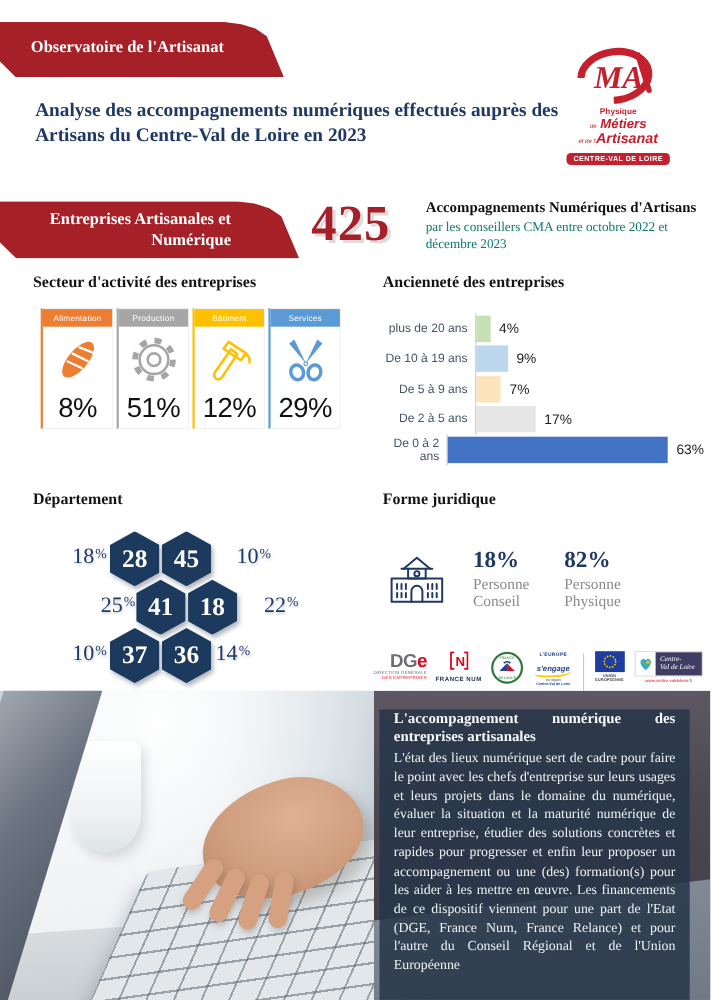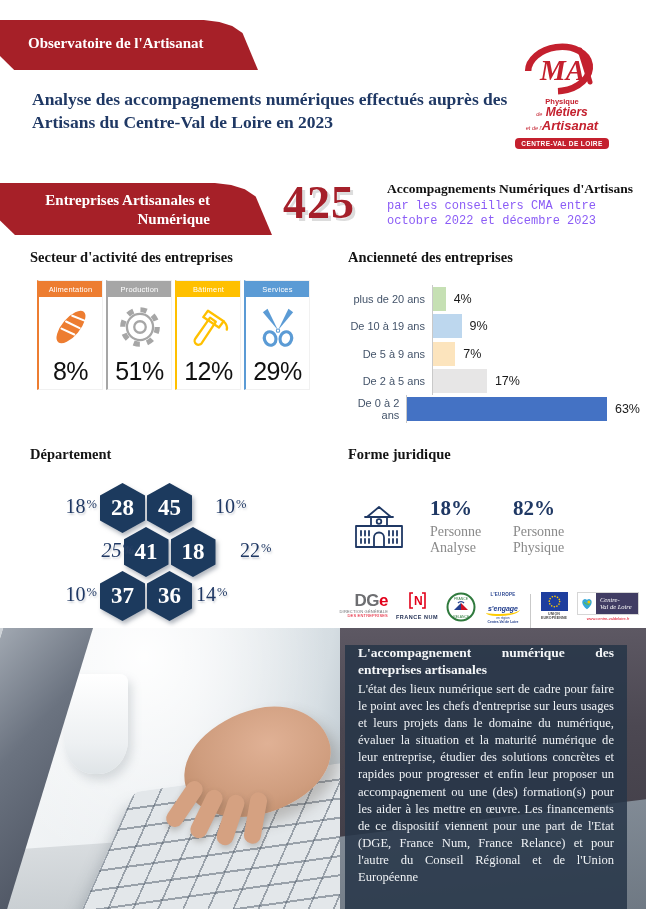--- a/index.html
+++ b/index.html
@@ -29,21 +29,21 @@
     font-family:"Liberation Serif", serif; font-weight:bold; font-size:17.5px;
     line-height:1.33; color:#1F3864; }
 
   
   .stat-number { position:absolute; left:283px; top:176px;
     font-family:"Liberation Serif", serif; font-weight:bold; font-size:46px;
     color:#A5202A; letter-spacing:1px; text-shadow:3px 3px 0 #dcdcdc; }
   .stat-text { position:absolute; left:387px; top:181px; width:256px;
     font-family:"Liberation Serif", serif; }
   .stat-title { font-size:13.5px; font-weight:bold; color:#111; line-height:1.2; }
-  .stat-subtitle { font-size:12px; color:#8b5cf6; margin-top:2px; line-height:1.25;font-family:Liberation Mono, monospace; }
+  .stat-subtitle { font-size:12px; color:#0f766e; margin-top:2px; line-height:1.25; }
 
   
   .heading { position:absolute; font-family:"Liberation Serif", serif; font-weight:bold;
     font-size:14.5px; color:#141414; }
   .h-secteur { left:30px; top:249px; }
   .h-anciennete { left:348px; top:249px; }
   .h-departement { left:30px; top:446px; }
   .h-forme { left:348px; top:446px; }
 
   
@@ -73,21 +73,21 @@
   .hexwrap { position:absolute; filter:drop-shadow(2px 3px 2px rgba(100,110,125,.5)); }
   .hexwrap .hex { position:static; }
   .hw0 { left:45px; top:5px; }  .hw1 { left:92px; top:5px; }
   .hw2 { left:68.5px; top:49px; } .hw3 { left:115.5px; top:49px; }
   .hw4 { left:45px; top:93px; } .hw5 { left:92px; top:93px; }
   .hex-pct { position:absolute; font-family:"Liberation Serif", serif; font-size:20px;
     color:#1F3864; text-shadow:1px 2px 2px rgba(120,130,145,.35); white-space:nowrap; }
   .hex-pct .sym { font-size:12.5px; vertical-align:5px; margin-left:1px; }
   .hp0 { left:-2px; top:17px; width:44px; text-align:right; }
   .hp1 { left:160px; top:17px; }
-  .hp2 { left:28px; top:61px; width:50px; text-align:right;font-style:italic; }
+  .hp2 { left:18px; top:61px; width:50px; text-align:right; }
   .hp3 { left:166px; top:61px;margin-left:19px; }
   .hp4 { left:-2px; top:105px; width:44px; text-align:right; }
   .hp5 { left:141px; top:105px; }
 
   
   .fj-icon { position:absolute; left:352px; top:498px; }
   .fj-val { position:absolute; font-family:"Liberation Serif", serif; font-weight:bold;
     font-size:21px; color:#1F3864; }
   .fj-v1 { left:430px; top:496px; } .fj-v2 { left:513px; top:496px; }
   .fj-lab { position:absolute; width:80px; font-family:"Liberation Serif", serif;
@@ -328,21 +328,21 @@
       <path d="M4 22 H50 V43 H4 Z"></path>
       <path d="M22 43 V33.5 a5 5 0 0 1 10 0 V43"></path>
       <path d="M9 27 V31.5 M13 27 V31.5 M17 27 V31.5"></path>
       <path d="M9 35 V39 M13 35 V39 M17 35 V39"></path>
       <path d="M37 27 V31.5 M41 27 V31.5 M45 27 V31.5"></path>
       <path d="M37 35 V39 M41 35 V39 M45 35 V39"></path>
     </svg>
   </div>
   <div class="fj-val fj-v1">18%</div>
   <div class="fj-val fj-v2">82%</div>
-  <div class="fj-lab fj-l1">Personne Analyse</div>
+  <div class="fj-lab fj-l1">Personne Conseil</div>
   <div class="fj-lab fj-l2">Personne Physique</div>
 
   <div class="logos">
     <div class="logo-dge">
       <div class="dge-word"><span>D</span><span>G</span><span class="e">e</span></div>
       <div class="dge-s1">DIRECTION GÉNÉRALE</div>
       <div class="dge-s2">DES ENTREPRISES</div>
     </div>
     <div class="logo-fn">
       <svg width="17" height="17" viewBox="0 0 17 17">

